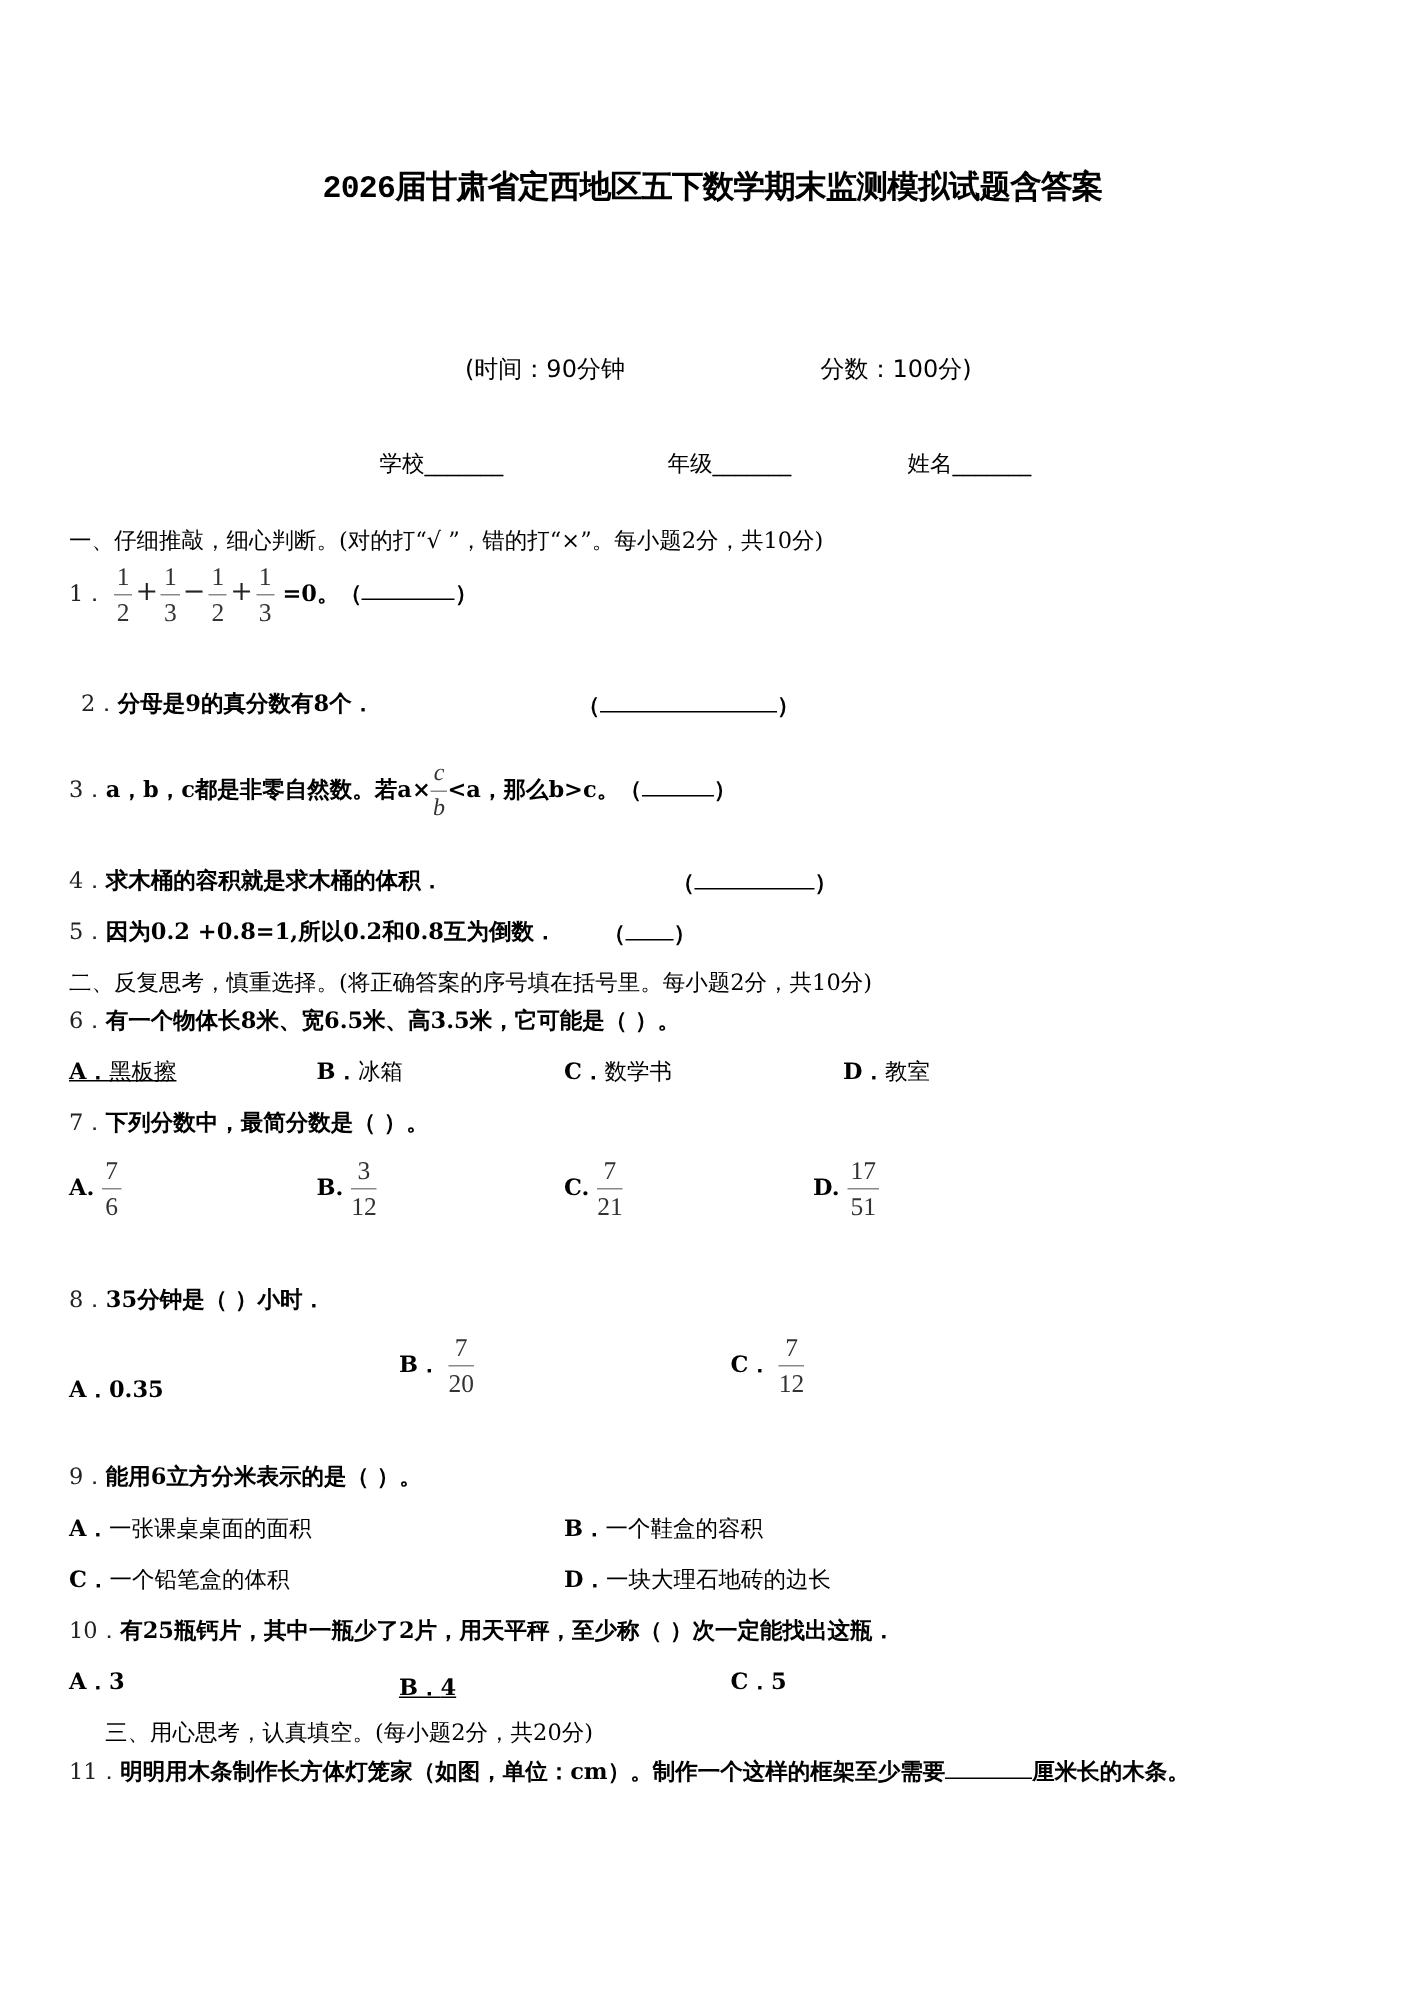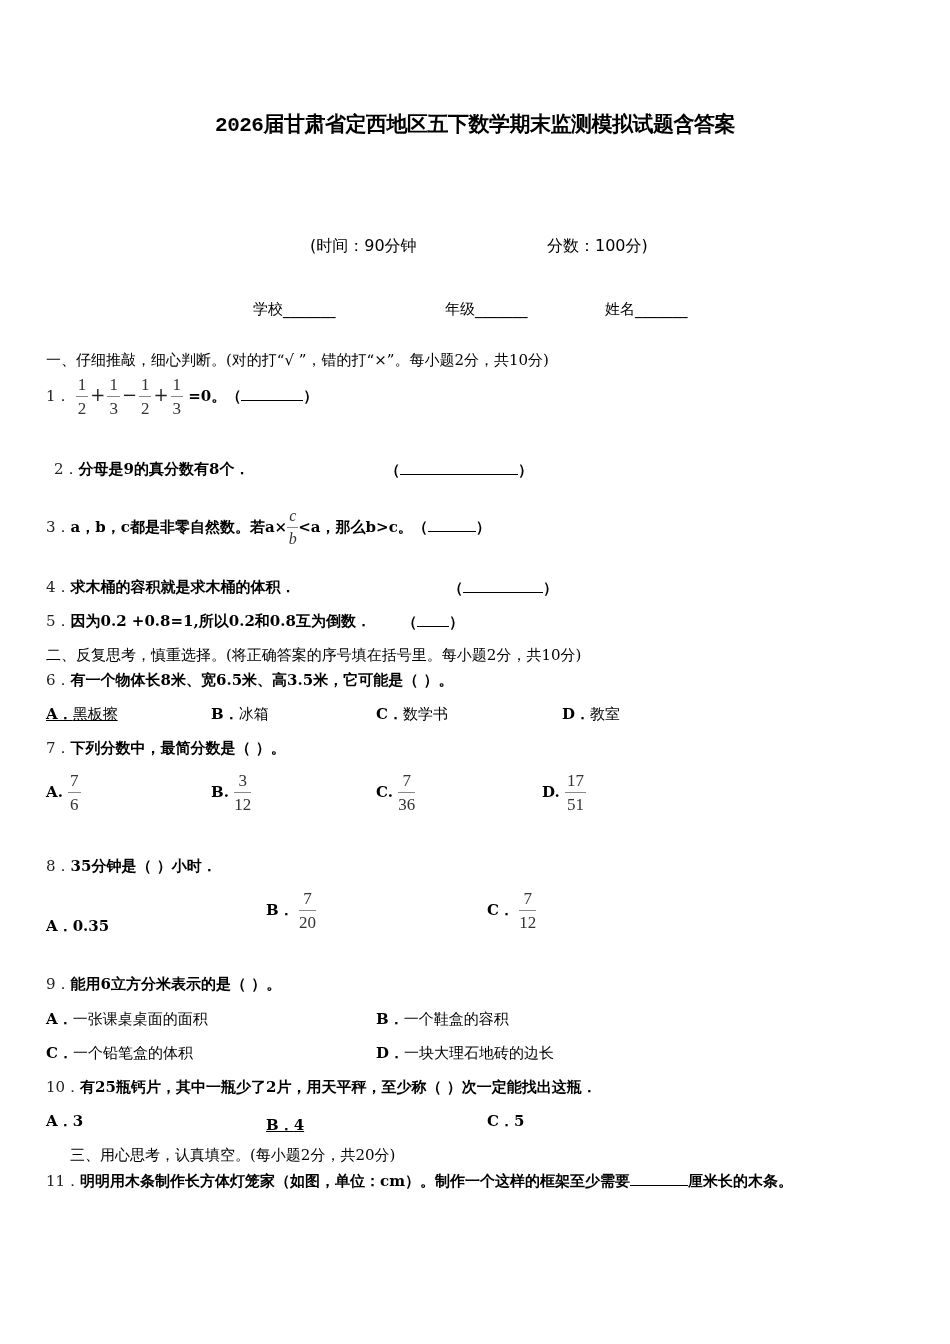--- a/index.html
+++ b/index.html
@@ -86,21 +86,21 @@
 <div class="abs opt" style="left:46px; top:705px;text-decoration:underline;"><span class="lbl">A．</span><span class="txt">黑板擦</span></div>
 <div class="abs opt" style="left:211px; top:705px;"><span class="lbl">B．</span><span class="txt">冰箱</span></div>
 <div class="abs opt" style="left:376px; top:705px;"><span class="lbl">C．</span><span class="txt">数学书</span></div>
 <div class="abs opt" style="left:542px; top:705px;margin-left:20px;"><span class="lbl">D．</span><span class="txt">教室</span></div>
 
 <div class="abs q" style="left:46px; top:739px;">
   <span class="qn">7．</span><span>下列分数中，最简分数是（    ）。</span>
 </div>
 <div class="abs opt" style="left:46px; top:772px;"><span class="lbl">A.</span> <span class="frac"><span class="n">7</span><span class="d">6</span></span></div>
 <div class="abs opt" style="left:211px; top:772px;"><span class="lbl">B.</span> <span class="frac"><span class="n">3</span><span class="d">12</span></span></div>
-<div class="abs opt" style="left:376px; top:772px;"><span class="lbl">C.</span> <span class="frac"><span class="n">7</span><span class="d">36</span></span></div>
+<div class="abs opt" style="left:376px; top:772px;"><span class="lbl">C.</span> <span class="frac"><span class="n">7</span><span class="d">21</span></span></div>
 <div class="abs opt" style="left:542px; top:772px;"><span class="lbl">D.</span> <span class="frac"><span class="n">17</span><span class="d">51</span></span></div>
 
 <div class="abs q" style="left:46px; top:857px;">
   <span class="qn">8．</span><span>35分钟是（    ）小时．</span>
 </div>
 <div class="abs opt" style="left:46px; top:917px;"><span class="lbl">A．</span><span>0.35</span></div>
 <div class="abs opt" style="left:266px; top:890px;"><span class="lbl">B．</span> <span class="frac"><span class="n">7</span><span class="d">20</span></span></div>
 <div class="abs opt" style="left:487px; top:890px;"><span class="lbl">C．</span> <span class="frac"><span class="n">7</span><span class="d">12</span></span></div>
 
 <div class="abs q" style="left:46px; top:975px;">

